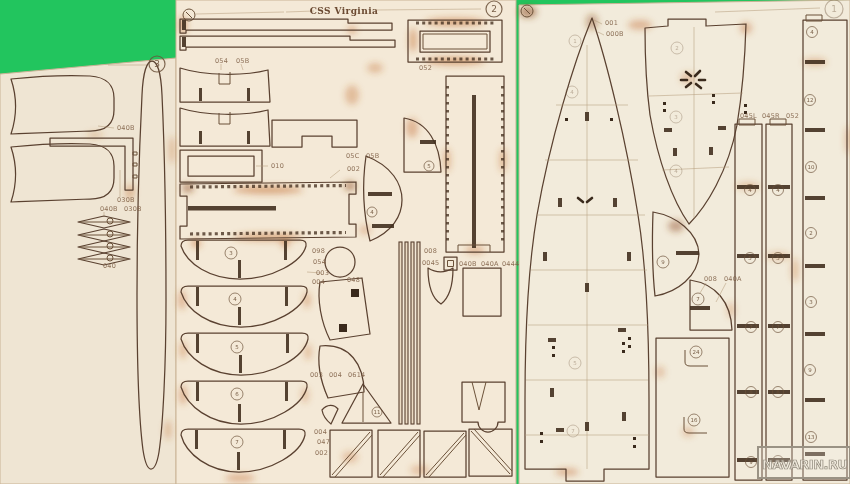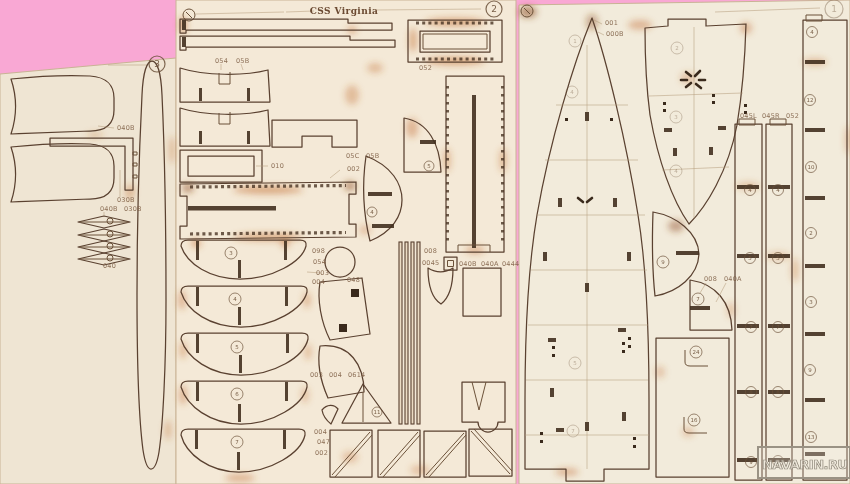--- a/index.html
+++ b/index.html
@@ -1,16 +1,16 @@
 <!DOCTYPE html>
 <html><head>
 <meta charset="utf-8">
 <style>
   html,body{margin:0;padding:0;background:#e9e6df;}
-  .stage{position:relative;width:850px;height:484px;background:#f9a8d4;overflow:hidden;
+  .stage{position:relative;width:850px;height:484px;background:#22c55e;overflow:hidden;
          font-family:"DejaVu Sans", sans-serif;}
   svg{display:block}
   .sheet{stroke:#c9b395;stroke-width:1;}
   .cut{fill:none;stroke:#5a4130;stroke-width:1.25;stroke-linejoin:round;stroke-linecap:round;}
   .cut2{fill:none;stroke:#6b5139;stroke-width:1;stroke-linejoin:round;}
   .score{fill:none;stroke:#b49a7a;stroke-width:.8;opacity:.65;}
   .teeth{stroke:#4a3424;stroke-width:3.2;stroke-dasharray:3 3.2;opacity:.8;fill:none;}
   .teethv{stroke:#4a3424;stroke-width:3;stroke-dasharray:2.5 5.5;opacity:.8;fill:none;}
   .bar{fill:#42301f;opacity:.9;}
   .dot{fill:#3a2a1c;}

